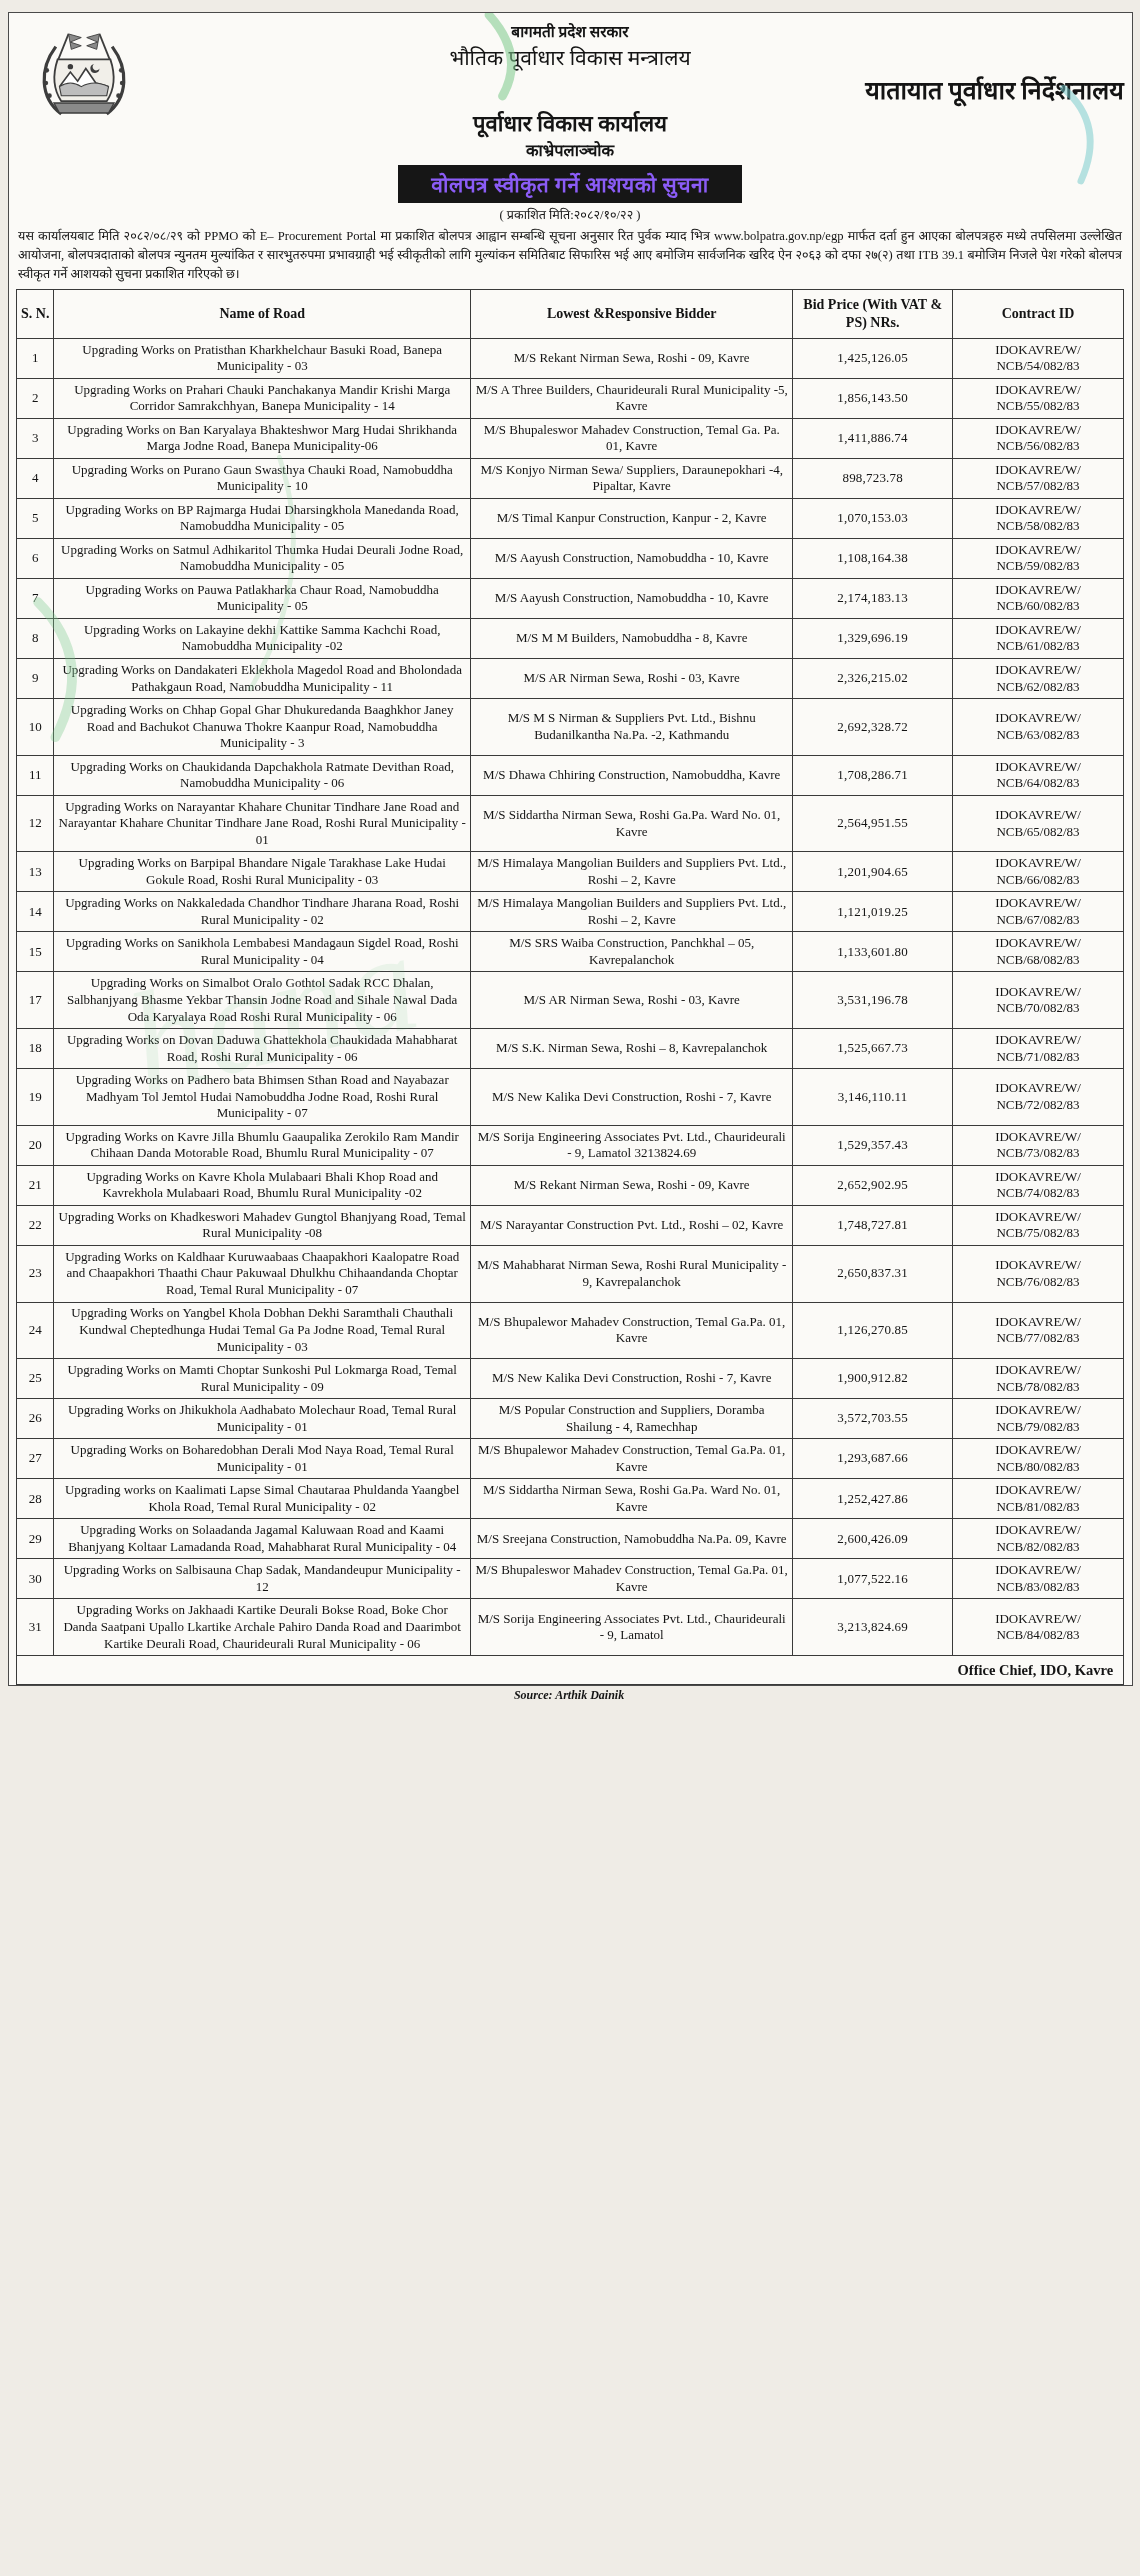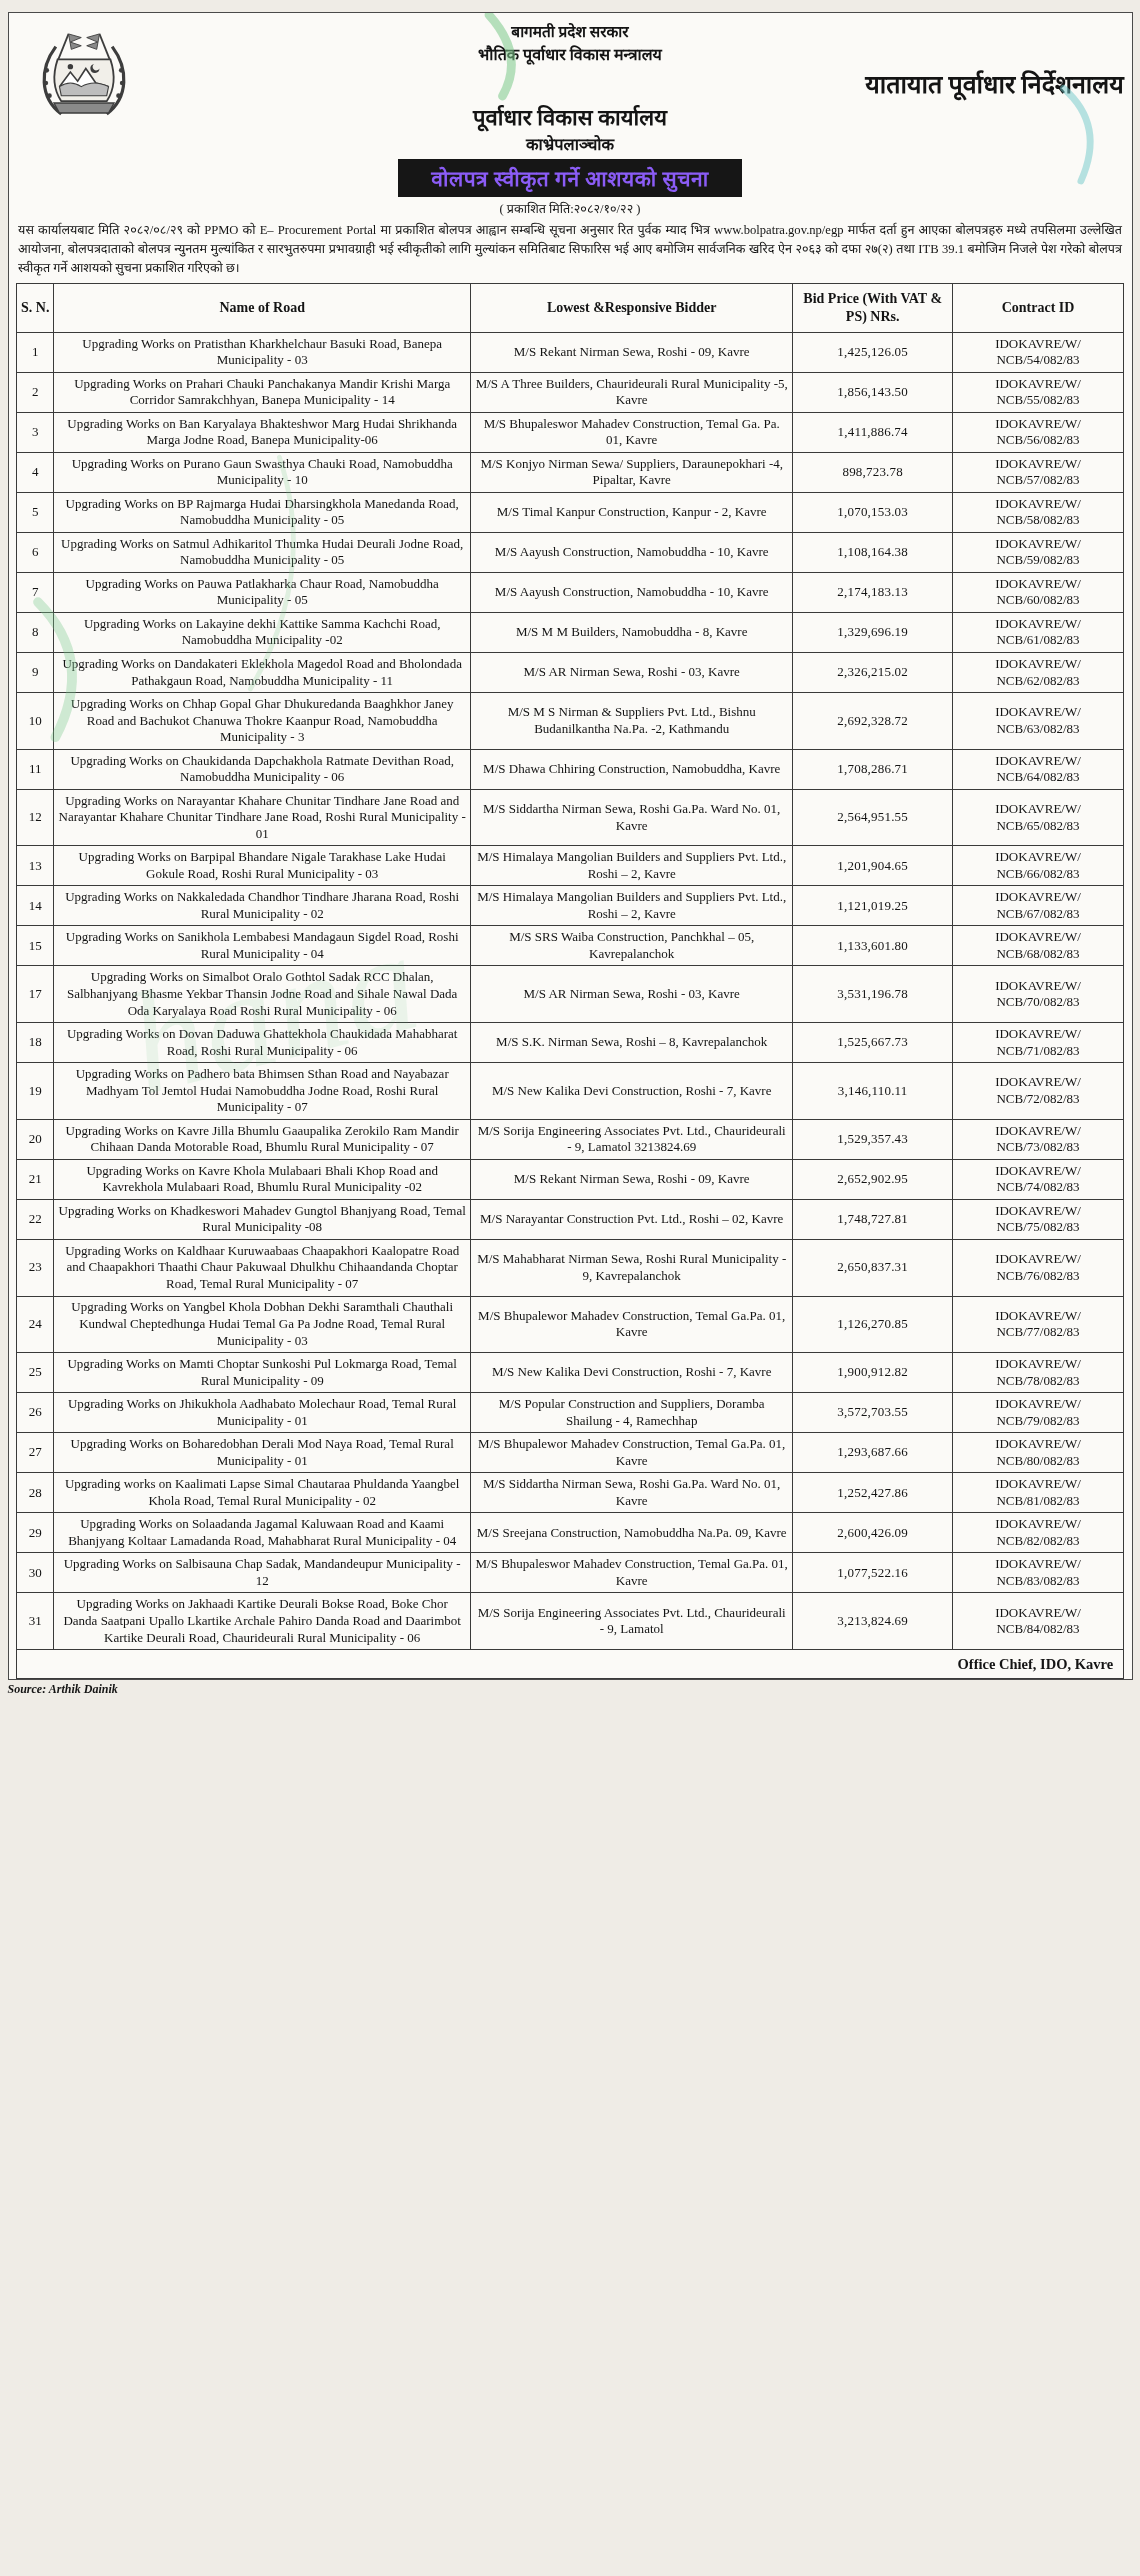--- a/index.html
+++ b/index.html
@@ -12,21 +12,21 @@
     position:relative; width:1125px; margin:12px auto 0;
     background:#fbfaf7; border:1px solid #4a4a4a;
     padding:5.8px 7.7px 0; z-index:1; overflow:hidden;
   }
   
   .doc-header { position:relative; text-align:center; padding-top:1.9px; }
   .emblem {
     position:absolute; left:17.4px; top:3.9px; width:100px; height:100px;
   }
   .gov-line1 { font-size:15.4px; font-weight:bold; }
-  .gov-line2 { font-size:16px; font-weight:bold; margin-top:1px; }
+  .gov-line2 { font-size:21px; font-weight:normal; margin-top:1px; }
   .gov-line3 { font-size:25px; font-weight:bold; margin-top:1px;text-align:right; }
   .gov-line4 { font-size:22px; font-weight:bold; margin-top:1px; }
   .gov-line5 { font-size:16.4px; font-weight:bold; margin-top:1px; }
   .notice-box {
     display:inline-block; margin-top:4.8px; padding:4.8px 33px;
     background:var(--notice-bg, #161616); color:#8b5cf6;
     font-size:21px; font-weight:bold; letter-spacing:0.5px;
   }
   .pub-date { font-size:12.6px; margin-top:2.9px; text-align:center; }
   .intro {
@@ -40,21 +40,21 @@
     font-size:13px; line-height:1.28; text-align:center; vertical-align:middle;
     word-wrap:break-word; background:transparent;
   }
   table.tender th { font-size:14px; font-weight:bold; padding:5.8px 2.9px; }
   td.cell-price { letter-spacing:0.2px; }
   tr.office-row td {
     text-align:right; font-weight:bold; font-size:14.5px; padding:4.8px 9.7px 4.8px 3.9px;
   }
   
   .source-line {
-    width:1125px; margin:1.9px auto 0; text-align:left;
+    width:1125px; margin:1.9px auto 0; text-align:center;
     font-size:12px; font-style:italic; font-weight:bold; padding-right:1.9px;
   }
   
   .overlay {
     position:absolute; inset:0; z-index:3; pointer-events:none;
   }
   .overlay svg { display:block; }
 </style>
 </head>
 <body>

